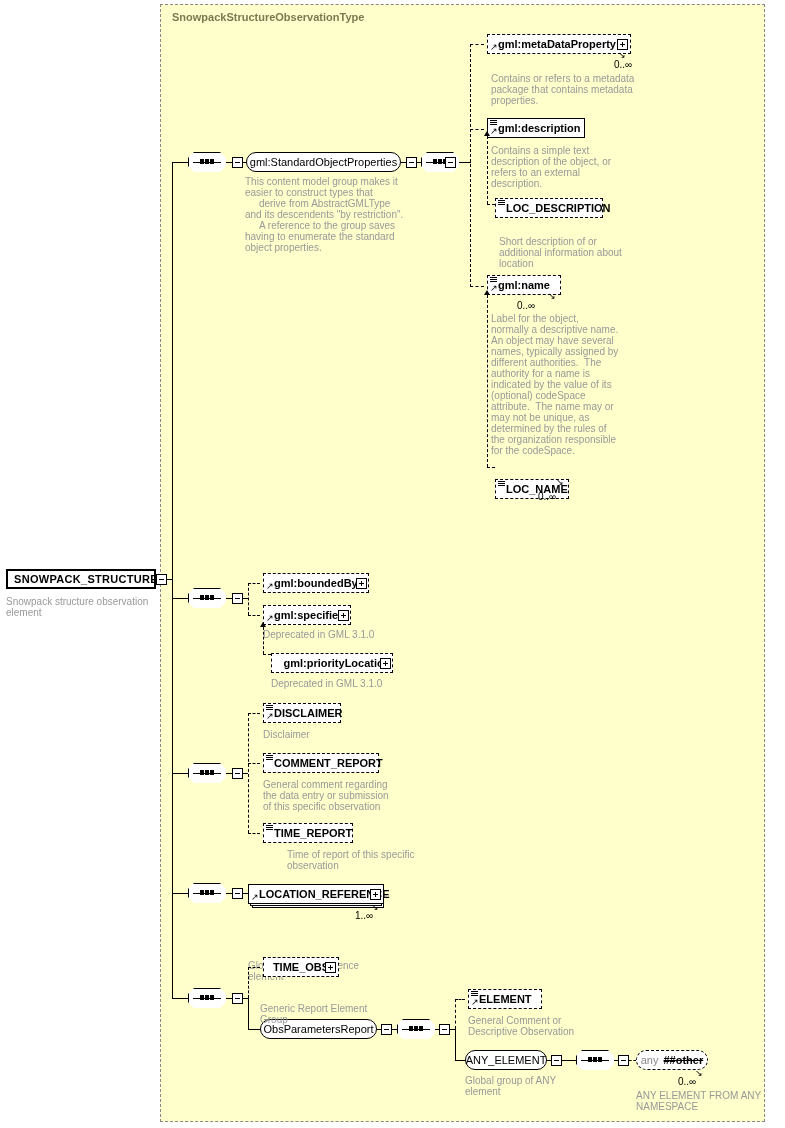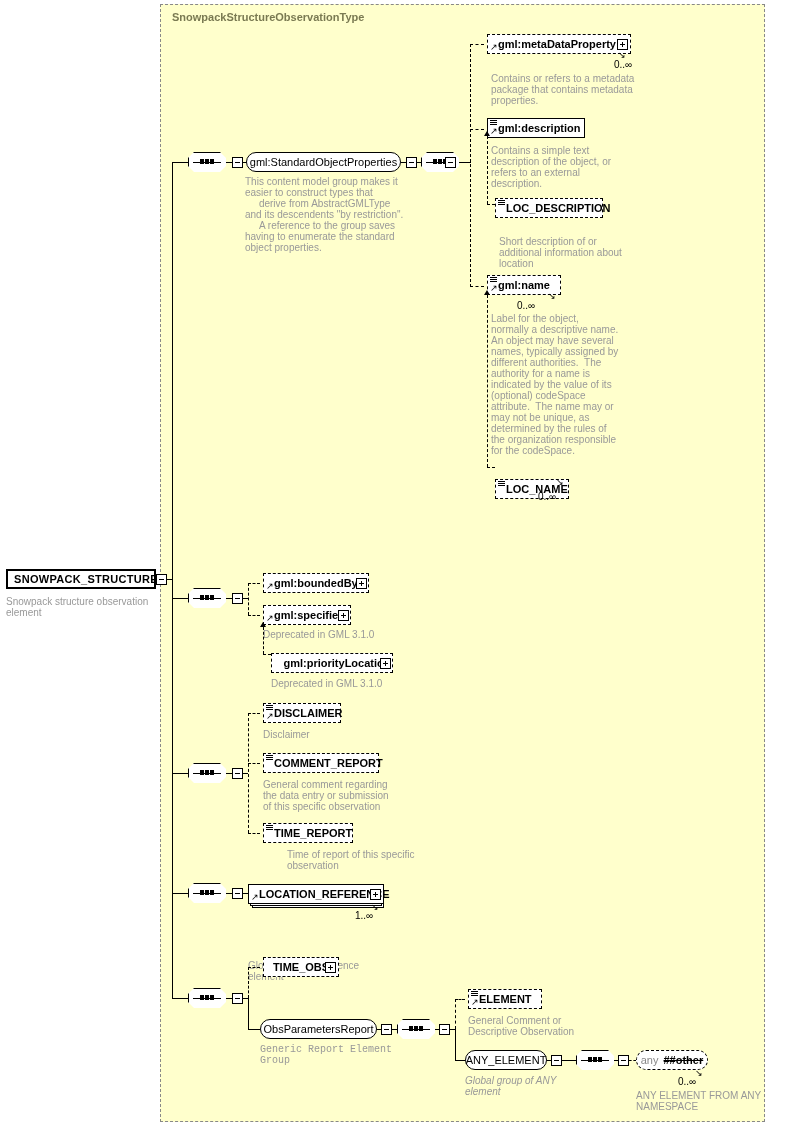--- a/index.html
+++ b/index.html
@@ -403,21 +403,21 @@
   <div class="bshadow" style="left:339px;top:961px;width:4px;height:21px;"></div>
   <div class="box dash" style="left:263px;top:957px;width:76px;justify-content:center;">
     <span class="lbl">TIME_OBS</span>
     <span class="pm plus" style="left:61px;top:4px;"></span>
   </div>
 
   <div class="gshadow" style="left:264px;top:1023px;width:117px;"></div>
   <div class="gbox" style="left:260px;top:1019px;width:117px;">
     <span class="lbl">ObsParametersReport</span>
   </div>
-  <div class="doc" style="left:260px;top:1044px;width:160px;font-family:Liberation Mono, monospace;">Generic Report Element
+  <div class="doc" style="left:260px;top:1003px;width:160px;">Generic Report Element
 Group</div>
 
   <div class="ln hl" style="left:377px;top:1029px;width:4px;"></div>
   <div class="pm" style="left:381px;top:1024px;"></div>
   <div class="ln hl" style="left:392px;top:1029px;width:5px;"></div>
 
   <div class="seq" style="left:397px;top:1019px;">
     <div class="shadow"></div>
       <div class="body"></div>
     <div class="dash"></div>
@@ -445,21 +445,21 @@
     <span class="refarrow">↗</span>
     <span class="lbl">ELEMENT</span>
   </div>
   <div class="doc" style="left:468px;top:1015px;width:140px;">General Comment or
 Descriptive Observation</div>
 
   <div class="gshadow" style="left:469px;top:1054px;width:82px;"></div>
   <div class="gbox" style="left:465px;top:1050px;width:82px;">
     <span class="lbl">ANY_ELEMENT</span>
   </div>
-  <div class="doc" style="left:465px;top:1075px;width:140px;font-style:italic;">Global group of ANY
+  <div class="doc" style="left:465px;top:1075px;width:140px;">Global group of ANY
 element</div>
 
   <div class="ln hl" style="left:547px;top:1060px;width:4px;"></div>
   <div class="pm" style="left:551px;top:1055px;"></div>
   <div class="ln hl" style="left:562px;top:1060px;width:14px;"></div>
 
   <div class="seq" style="left:576px;top:1050px;">
     <div class="shadow"></div>
       <div class="body"></div>
     <div class="dash"></div>

